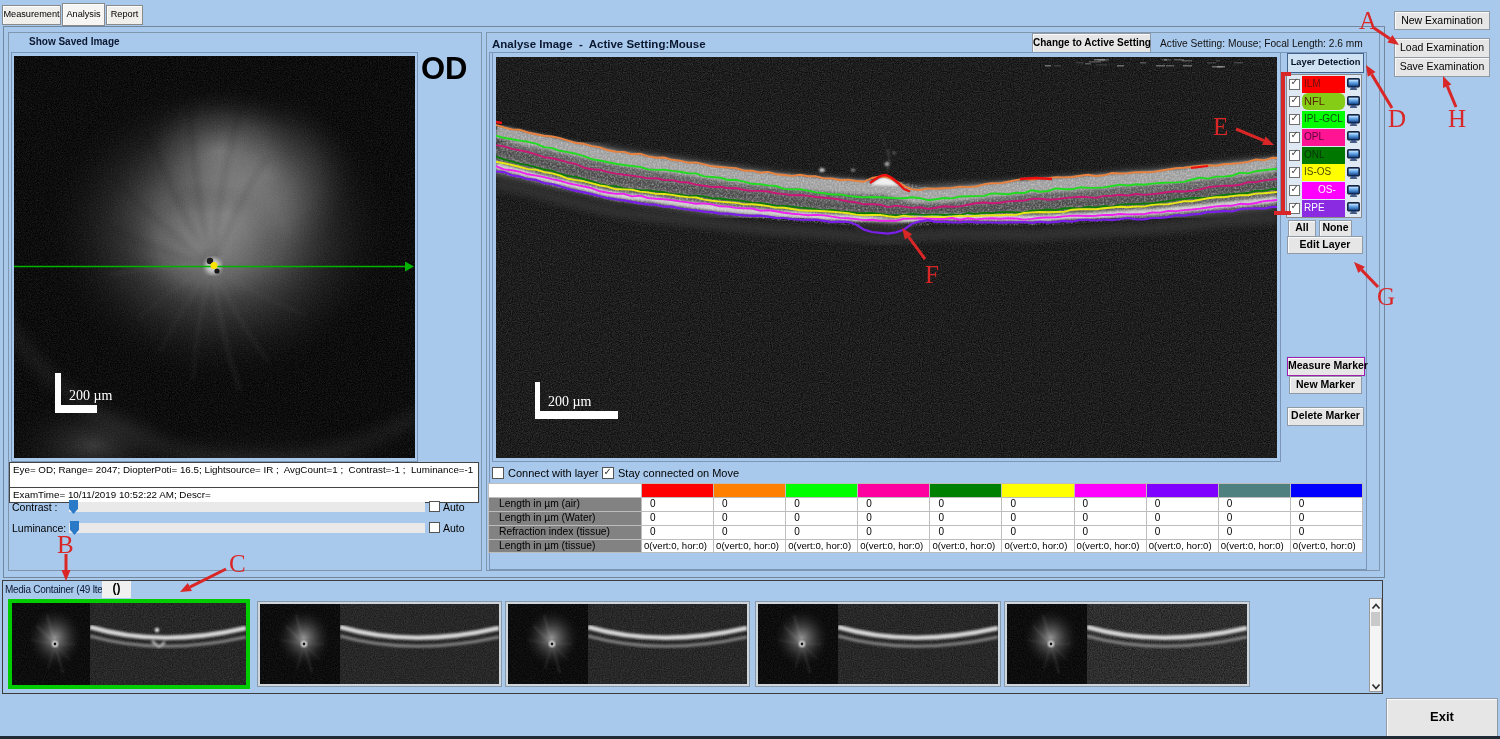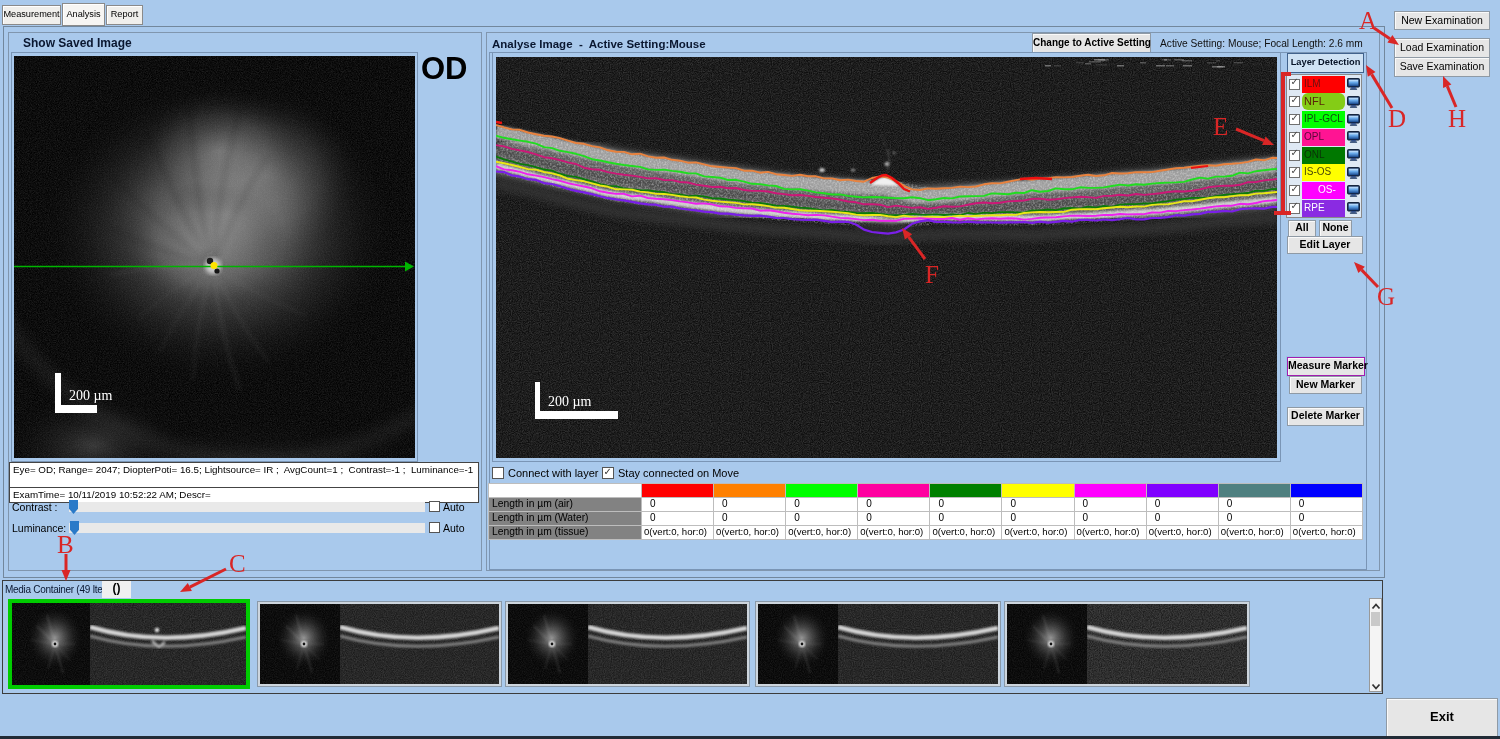--- a/index.html
+++ b/index.html
@@ -6,34 +6,34 @@
 .abs{position:absolute;}
 .tab{position:absolute;background:#f0efec;border:1px solid #8a8a8a;font-size:9.2px;text-align:center;color:#000;box-shadow:inset 1px 1px 0 #fff;z-index:3;}
 .gbox{position:absolute;border:1px solid #8096ae;}
 .gtitle{position:absolute;font-weight:bold;color:#0a1730;}
 .btn{position:absolute;background:#e6e6e6;border:1px solid #8f9aa5;box-shadow:inset 1px 1px 0 #fafafa;font-size:10.5px;text-align:center;color:#000;white-space:nowrap;}
 .fld{position:absolute;background:#fff;border:1px solid #444;font-size:9.8px;color:#000;padding:1px 0 0 3px;box-sizing:border-box;white-space:nowrap;overflow:hidden;}
 .cb{position:absolute;width:11px;height:11px;background:#fff;border:1px solid #555;box-sizing:border-box;}
 .lbl{position:absolute;font-size:10.5px;color:#000;white-space:nowrap;}
 table.meas{position:absolute;left:488px;top:483px;border-collapse:collapse;table-layout:fixed;font-size:10px;width:874px;}
 table.meas td{border:1px solid #bdbdbd;height:12.9px;padding:0;line-height:12px;white-space:nowrap;overflow:hidden;}
-table.meas td.rl{background:#828282;color:#000;padding-left:3px;font-size:10.3px;}
+table.meas td.rl{background:#828282;color:#000;padding-left:10px;font-size:10.3px;}
 table.meas td.v{background:#fff;}
 table.meas td.z{padding-left:8px;}
 table.meas td.t{padding-left:2px;font-size:9.6px;}
 </style></head>
 <body>
 
 <div class="tab" style="left:2px;top:5px;width:57px;height:18px;line-height:17px;">Measurement</div>
 <div class="tab" style="left:62px;top:3px;width:41px;height:21px;line-height:20px;background:#f6f5f3;">Analysis</div>
 <div class="tab" style="left:106px;top:5px;width:35px;height:18px;line-height:17px;">Report</div>
 <div class="abs" style="left:3px;top:26px;width:1380px;height:550px;border:1px solid #72879c;"></div>
 
 <div class="gbox" style="left:8px;top:32px;width:472px;height:537px;"></div>
-<div class="gtitle" style="left:23px;top:36px;font-size:12px;">Show Saved Image</div>
+<div class="gtitle" style="left:29px;top:36px;font-size:10px;">Show Saved Image</div>
 <div class="abs" style="left:11px;top:52px;width:405px;height:408px;border:1px solid #7a95b5;"></div>
 <div class="abs" style="left:14px;top:56px;width:401px;height:402px;background:#050505;overflow:hidden;">
 <svg width="401" height="402" xmlns="http://www.w3.org/2000/svg">
       <defs>
         <filter id="fb2">
           <feGaussianBlur stdDeviation="2.2"></feGaussianBlur>
         </filter>
         <filter id="fb3">
           <feGaussianBlur stdDeviation="3"></feGaussianBlur>
         </filter>
@@ -428,20 +428,33 @@
         <td class="v z">0</td>
         <td class="v z">0</td>
         <td class="v z">0</td>
         <td class="v z">0</td>
         <td class="v z">0</td>
         <td class="v z">0</td>
         <td class="v z">0</td>
         <td class="v z">0</td>
       </tr>
 <tr>
+        <td class="rl">Refraction index (tissue)</td>
+        <td class="v z">0</td>
+        <td class="v z">0</td>
+        <td class="v z">0</td>
+        <td class="v z">0</td>
+        <td class="v z">0</td>
+        <td class="v z">0</td>
+        <td class="v z">0</td>
+        <td class="v z">0</td>
+        <td class="v z">0</td>
+        <td class="v z">0</td>
+      </tr>
+<tr>
         <td class="rl">Length in µm (tissue)</td>
         <td class="v t">0(vert:0, hor:0)</td>
         <td class="v t">0(vert:0, hor:0)</td>
         <td class="v t">0(vert:0, hor:0)</td>
         <td class="v t">0(vert:0, hor:0)</td>
         <td class="v t">0(vert:0, hor:0)</td>
         <td class="v t">0(vert:0, hor:0)</td>
         <td class="v t">0(vert:0, hor:0)</td>
         <td class="v t">0(vert:0, hor:0)</td>
         <td class="v t">0(vert:0, hor:0)</td>

